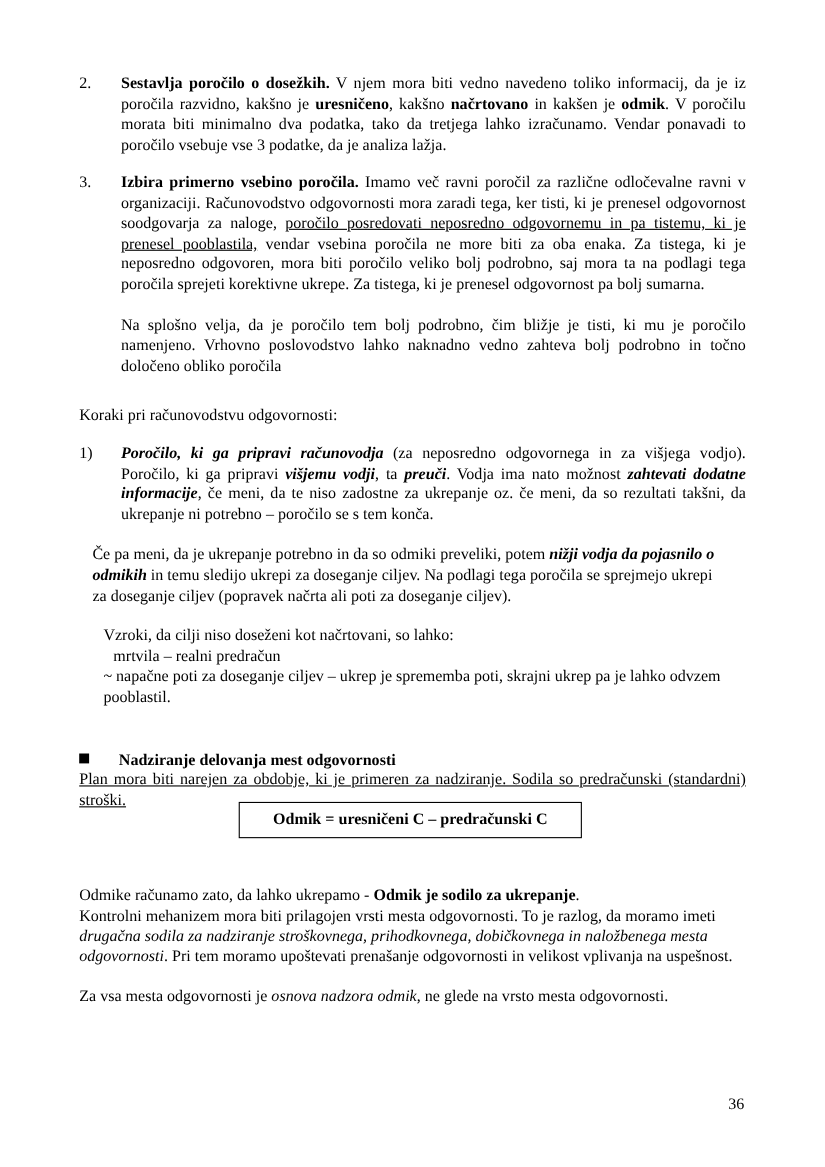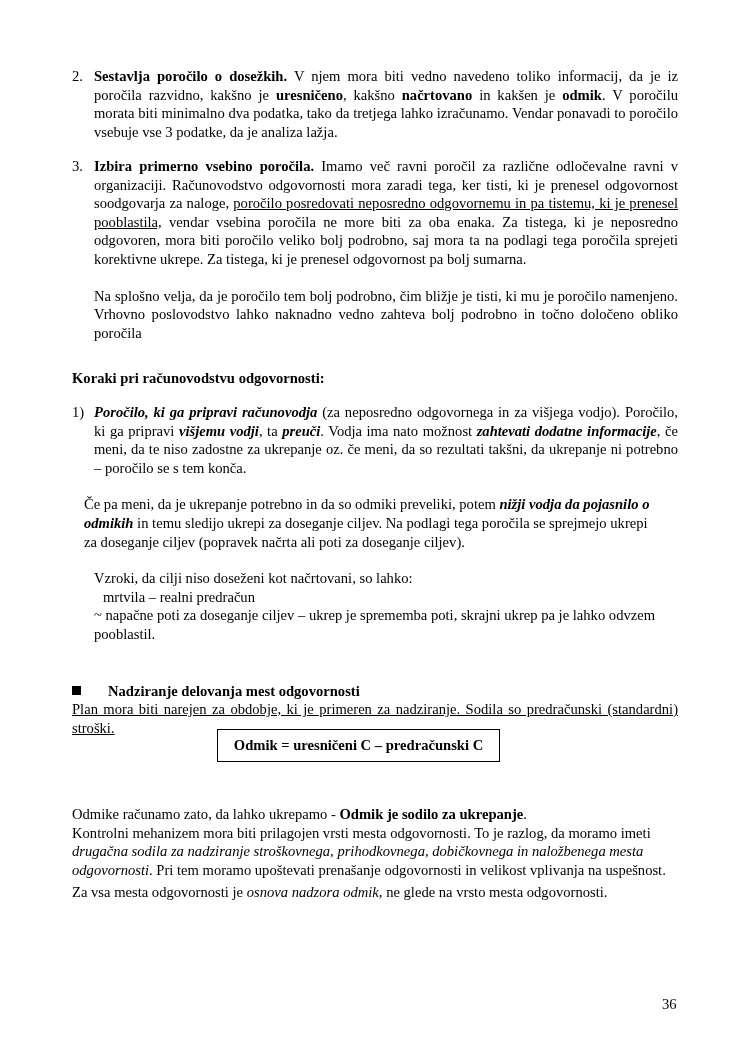--- a/index.html
+++ b/index.html
@@ -5,27 +5,27 @@
     html, body { margin: 0; padding: 0; background: #ffffff; }
     body {
       width: 750px; height: 1061px; position: relative; overflow: hidden;
       font-family: "Liberation Serif", serif; color: #000; font-size: 14.6px; line-height: 18.6px;
     }
     .page { position: absolute; left: 0; top: 0; width: 750px; height: 1061px; }
     .block { position: absolute; }
     .just { text-align: justify; text-decoration: underline; }
     .numbered { position: absolute; left: 72px; width: 606px; }
     .numbered .num { position: absolute; left: 0; top: 0; }
-    .numbered .body { margin-left: 22px; text-align: justify; }
+    .numbered .body { margin-left: 38px; text-align: justify; }
     b { font-weight: bold; }
     i { font-style: italic; }
     u { text-decoration: underline; }
     p { margin: 0; }
     .formula-box {
-      position: absolute; left: 217px; top: 729px; width: 283px; height: 33px;
+      position: absolute; left: 217px; top: 729px; width: 312px; height: 33px;
       border: 1.3px solid #000; box-sizing: border-box;
       display: flex; align-items: center; justify-content: center;
       font-weight: bold;
     }
     .bullet-square { display: inline-block; width: 9px; height: 9px; background: #000; margin-right: 27px; vertical-align: 1px; }
     .page-number { position: absolute; left: 662px; top: 995px; }
   </style>
 </head>
 <body>
 
@@ -35,21 +35,21 @@
     <span class="num">2.</span>
     <p class="body"><b>Sestavlja poročilo o dosežkih.</b><span>  V njem mora biti vedno navedeno toliko informacij, da je iz poročila razvidno, kakšno je </span><b>uresničeno</b><span>, kakšno </span><b>načrtovano</b><span> in kakšen je </span><b>odmik</b><span>. V poročilu morata biti minimalno dva podatka, tako da tretjega lahko izračunamo. Vendar ponavadi to poročilo vsebuje vse 3 podatke, da je analiza lažja.</span></p>
   </div>
 
   <div class="numbered" style="top:157px;">
     <span class="num">3.</span>
     <p class="body"><b>Izbira primerno vsebino poročila.</b><span> Imamo več ravni poročil za različne odločevalne ravni v organizaciji. Računovodstvo odgovornosti mora zaradi tega, ker tisti, ki je prenesel odgovornost soodgovarja za naloge, </span><u>poročilo posredovati neposredno odgovornemu in pa tistemu, ki je prenesel pooblastila,</u><span> vendar vsebina poročila ne more biti za oba enaka. Za tistega, ki je neposredno odgovoren, mora biti poročilo veliko bolj podrobno, saj mora ta na podlagi tega poročila sprejeti korektivne ukrepe. Za tistega, ki je prenesel odgovornost pa bolj sumarna.</span></p>
     <p class="body" style="margin-top:18px;">Na splošno velja, da je poročilo tem bolj podrobno, čim bližje je tisti, ki mu je poročilo namenjeno. Vrhovno poslovodstvo lahko naknadno vedno zahteva bolj podrobno in točno določeno obliko poročila</p>
   </div>
 
-  <div class="block" style="left:72px; top:369px; font-weight:bold;">Koraki pri računovodstvu odgovornosti:</div>
+  <div class="block" style="left:72px; top:369px; font-weight:normal;">Koraki pri računovodstvu odgovornosti:</div>
 
   <div class="numbered" style="top:403px;">
     <span class="num">1)</span>
     <p class="body"><b><i>Poročilo, ki ga pripravi računovodja</i></b><span> (za neposredno odgovornega in za višjega vodjo). Poročilo, ki ga pripravi </span><b><i>višjemu vodji</i></b><span>, ta </span><b><i>preuči</i></b><span>. Vodja ima nato možnost </span><b><i>zahtevati dodatne informacije</i></b><span>, če meni, da te niso zadostne za ukrepanje oz. če meni, da so rezultati takšni, da ukrepanje ni potrebno – poročilo se s tem konča.</span></p>
     <p style="margin:18px 0 0 12px; width:578px;"><span>Če pa meni, da je ukrepanje potrebno in da so odmiki preveliki, potem </span><b><i>nižji vodja da pojasnilo o odmikih</i></b><span> in temu sledijo ukrepi za doseganje ciljev. Na podlagi tega poročila se sprejmejo ukrepi za doseganje ciljev (popravek načrta ali poti za doseganje ciljev).</span></p>
     <div style="margin:18px 0 0 22px;">
       <p>Vzroki, da cilji niso doseženi kot načrtovani, so lahko:</p>
       <p style="padding-left:9px;">mrtvila – realni predračun</p>
       <p>~ napačne poti za doseganje ciljev – ukrep je sprememba poti, skrajni ukrep pa je lahko odvzem pooblastil.</p>
     </div>
@@ -58,17 +58,17 @@
   <div class="block" style="left:72px; top:682px; font-weight:bold;">
     <span class="bullet-square"></span><span>Nadziranje delovanja mest odgovornosti</span>
   </div>
   <p class="block just" style="left:72px; top:700px; width:606px;">Plan mora biti narejen za obdobje, ki je primeren za nadziranje. Sodila so predračunski (standardni) stroški.</p>
 
   <div class="formula-box">Odmik = uresničeni C – predračunski C</div>
 
   <div class="block" style="left:72px; top:805px; width:606px;">
     <p><span>Odmike računamo zato, da lahko ukrepamo - </span><b>Odmik je sodilo za ukrepanje</b><span>.</span></p>
     <p><span>Kontrolni mehanizem mora biti prilagojen vrsti mesta odgovornosti. To je razlog, da moramo imeti </span><i>drugačna sodila za nadziranje stroškovnega, prihodkovnega, dobičkovnega in naložbenega mesta odgovornosti</i><span>. Pri tem moramo upoštevati prenašanje odgovornosti in velikost vplivanja na uspešnost.</span></p>
-    <p style="margin-top:4px;"><span>Za vsa mesta odgovornosti je </span><i>osnova nadzora odmik</i><span>, ne glede na vrsto mesta odgovornosti.</span></p>
+    <p style="margin-top:18px;"><span>Za vsa mesta odgovornosti je </span><i>osnova nadzora odmik</i><span>, ne glede na vrsto mesta odgovornosti.</span></p>
   </div>
 
   <div class="page-number">36</div>
 </div>
 
 </body></html>

